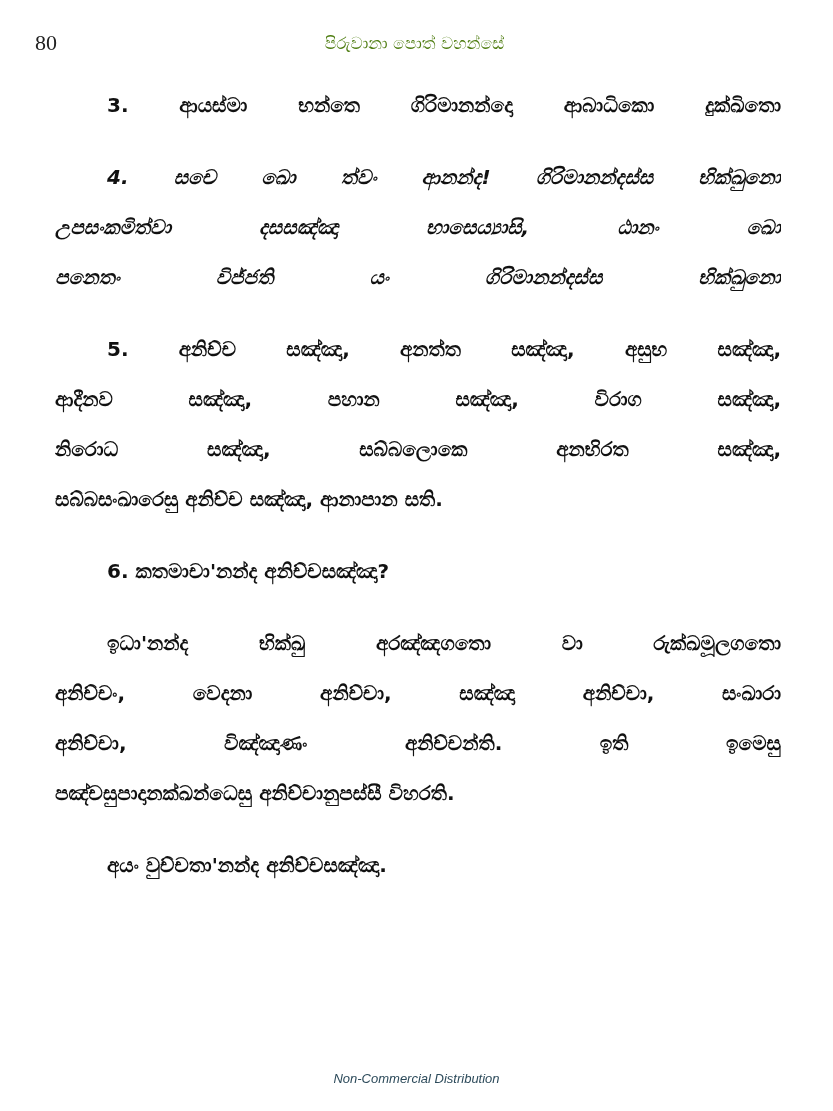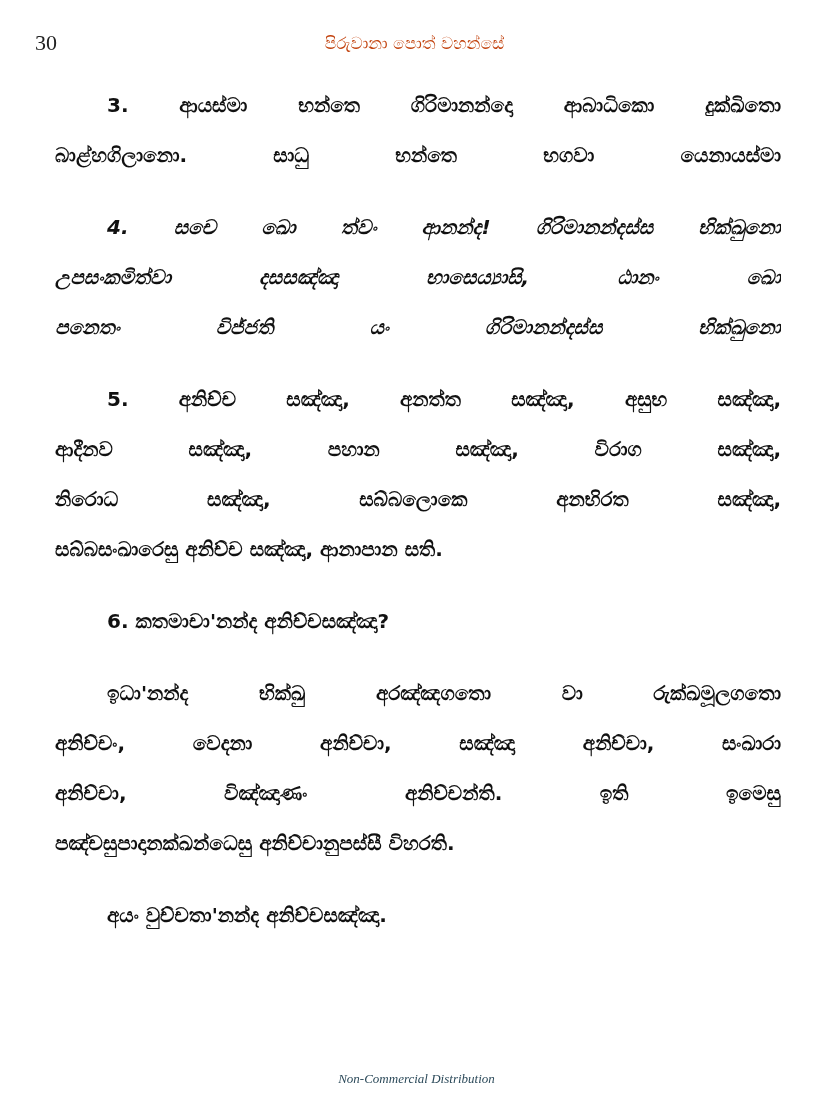--- a/index.html
+++ b/index.html
@@ -1,46 +1,45 @@
 <!DOCTYPE html>
 <html><head>
 <meta charset="utf-8">
 <style>
   html, body { margin: 0; padding: 0; background: #ffffff; }
   body { width: 833px; height: 1111px; position: relative; overflow: hidden;
          font-family: "DejaVu Sans", "Liberation Sans", sans-serif; color: #111; }
   .page-number { position: absolute; left: 35px; top: 30px;
                  font-family: "Liberation Serif", "DejaVu Serif", serif; font-size: 22px; color: #222; }
   .running-header { position: absolute; left: 0; right: 4px; top: 33px; text-align: center;
-                    font-size: 17px; color: #c2410c; }
+                    font-size: 17px; color: #4d7c0f; }
   .body-text { position: absolute; left: 55px; right: 52px; top: 80px; }
   .para { margin: 0; font-weight: bold; font-size: 20px; line-height: 50px; text-align: justify; }
   .para .line { display: block; white-space: nowrap; overflow: hidden; text-align-last: justify; text-align: justify; }
   .para .line.last { text-align-last: left; }
   .para .line.indent { padding-left: 52px; }
   .p1 { margin-top: 0; }
   .p2 { margin-top: 22px; font-style: italic; }
   .p3 { margin-top: 22px; }
   .p4 { margin-top: 22px; }
   .p5 { margin-top: 22px; }
   .p6 { margin-top: 22px; }
   .footer { position: absolute; left: 0; right: 0; top: 1071px; text-align: center;
-            font-family: Liberation Serif, serif; font-style: italic;
+            font-family: Liberation Sans, sans-serif; font-style: italic;
             font-size: 13px; color: #2c4a5a; }
 </style>
 </head>
 <body>
 
-<div class="page-number">30</div>
+<div class="page-number">80</div>
 <div class="running-header">පිරුවානා පොත් වහන්සේ</div>
 
 <div class="body-text">
   <p class="para p1">
     <span class="line indent">3. ආයස්මා භන්තෙ ගිරිමානන්දො ආබාධිකො දුක්ඛිතො</span>
-    <span class="line">බාළ්හගිලානො. සාධු භන්තෙ භගවා යෙනායස්මා</span>
   </p>
   <p class="para p2">
     <span class="line indent">4. සචෙ ඛො ත්වං ආනන්ද! ගිරිමානන්දස්ස භික්ඛුනො</span>
     <span class="line">උපසංකමිත්වා දසසඤ්ඤා භාසෙය්‍යාසි, ඨානං ඛො</span>
     <span class="line">පනෙතං විජ්ජති යං ගිරිමානන්දස්ස භික්ඛුනො</span>
   </p>
   <p class="para p3">
     <span class="line indent">5. අනිච්ච සඤ්ඤා, අනත්ත සඤ්ඤා, අසුභ සඤ්ඤා,</span>
     <span class="line">ආදීනව සඤ්ඤා, පහාන සඤ්ඤා, විරාග සඤ්ඤා,</span>
     <span class="line">නිරොධ සඤ්ඤා, සබ්බලොකෙ අනභිරත සඤ්ඤා,</span>

